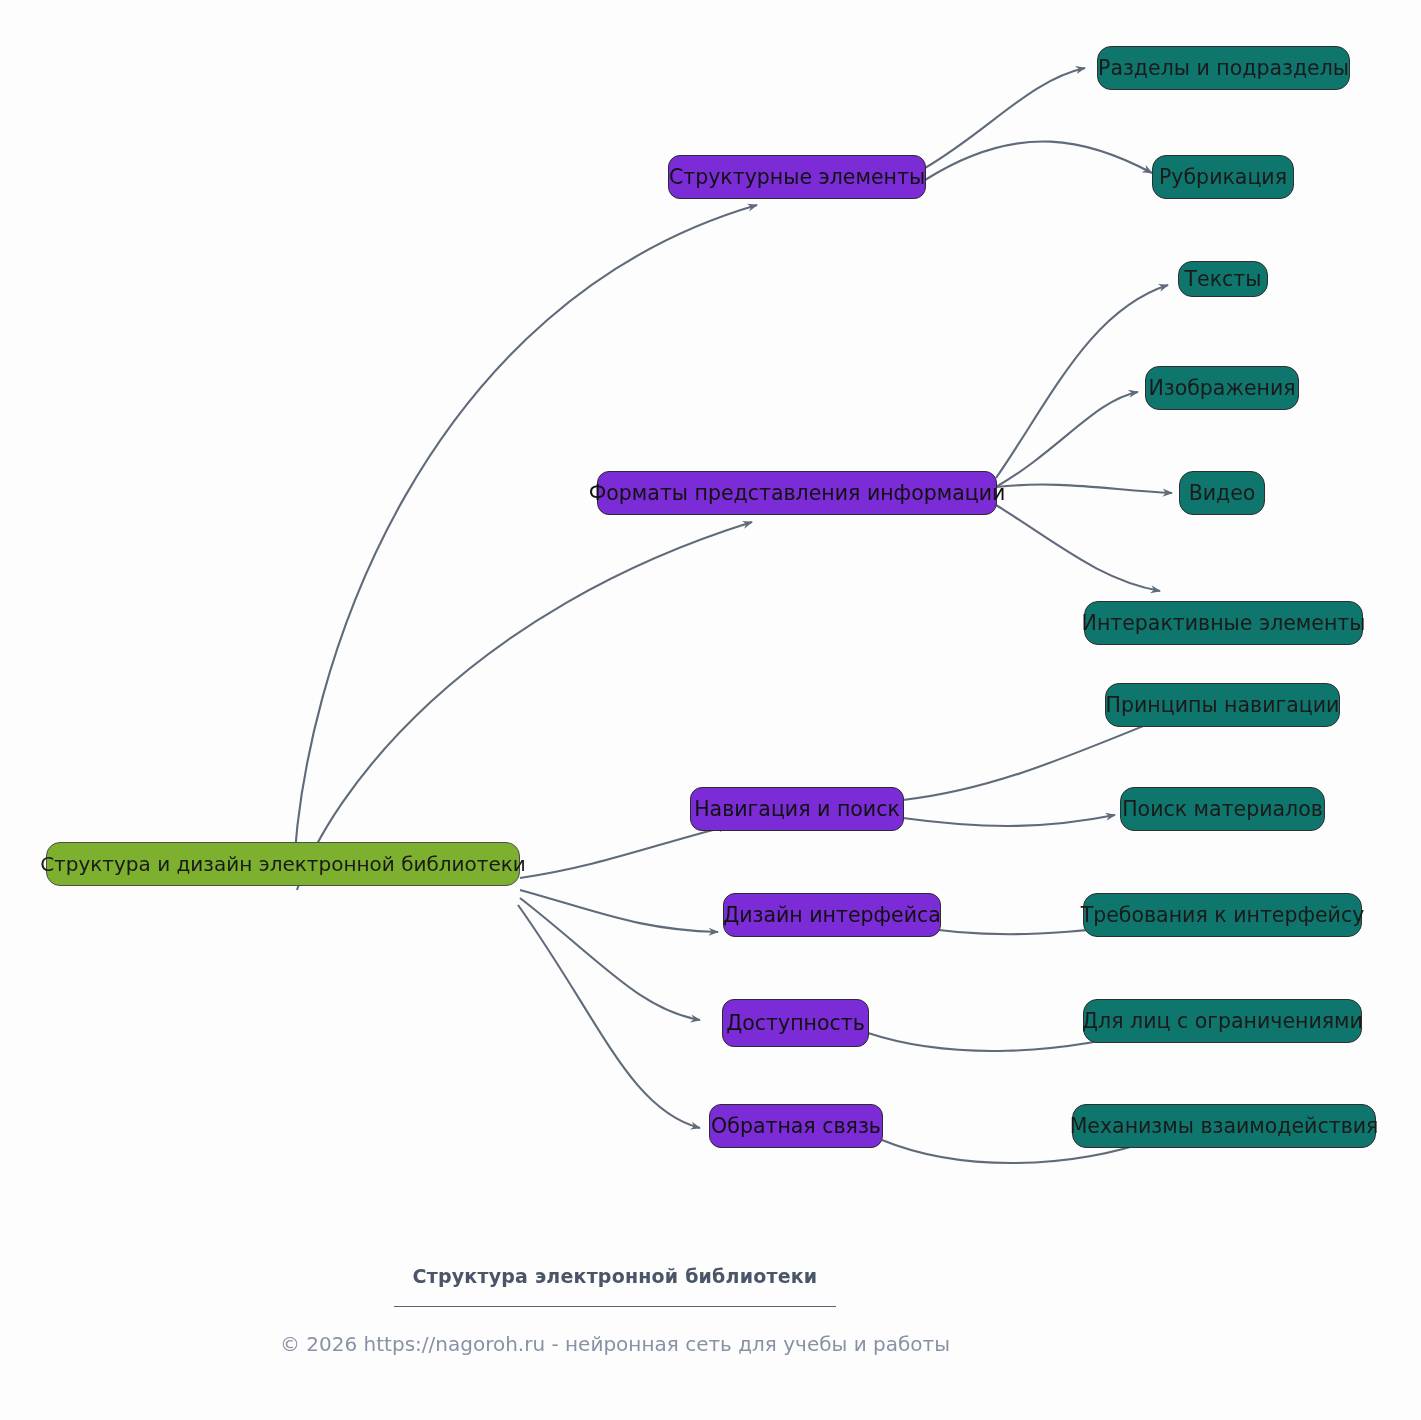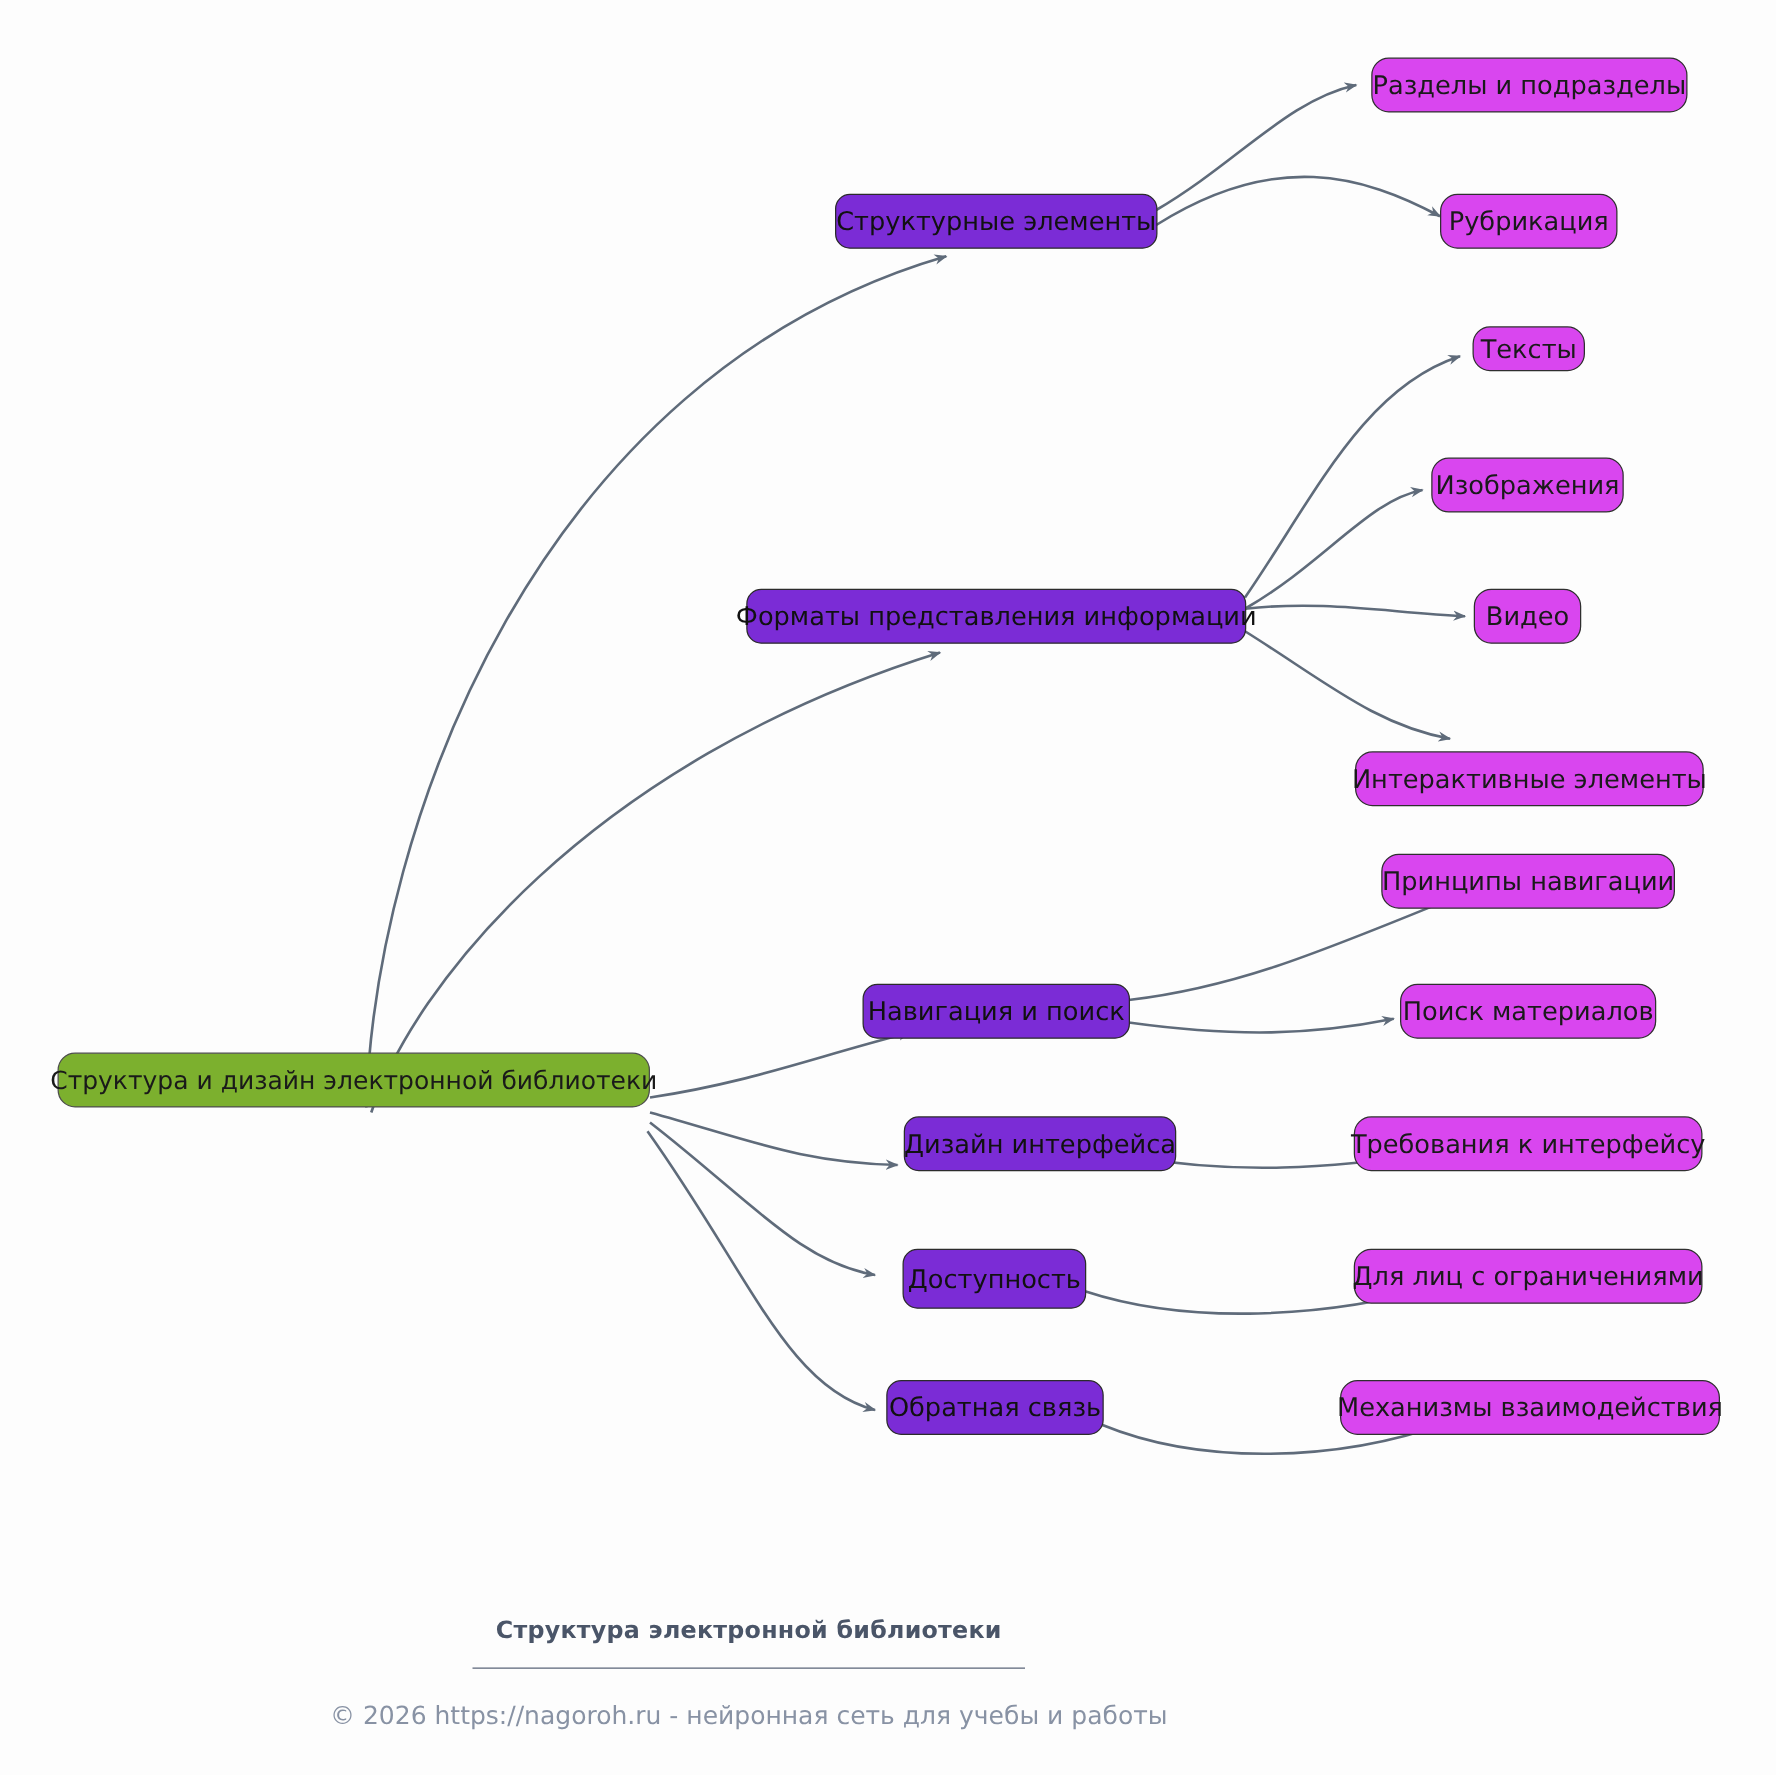--- a/index.html
+++ b/index.html
@@ -45,33 +45,32 @@
   }
   .node-branch {
     background: #7b2cd6;
     border: 1.3px solid #2b2b2b;
     color: #111111;
     font-size: 20.5px;
     padding: 0 28px;
     border-radius: 12px;
   }
   .node-leaf {
-    background: #d946ef;
+    background: #0f766e;
     border: 1.5px solid #2f2f2f;
     color: #1a1a1a;
     font-size: 20.5px;
     padding: 1px 16px;
     border-radius: 14px;
   }
   #footer {
     position: absolute;
-    left: 0;
+    left: 16px;
     width: 1198px;
     text-align: center;
-    margin-top: 28px;
   }
   .footer-title {
     font-size: 19px;
     font-weight: bold;
     color: #4a5568;
     letter-spacing: 0.2px;
   }
   .footer-rule {
     width: 442px;
     height: 0;

